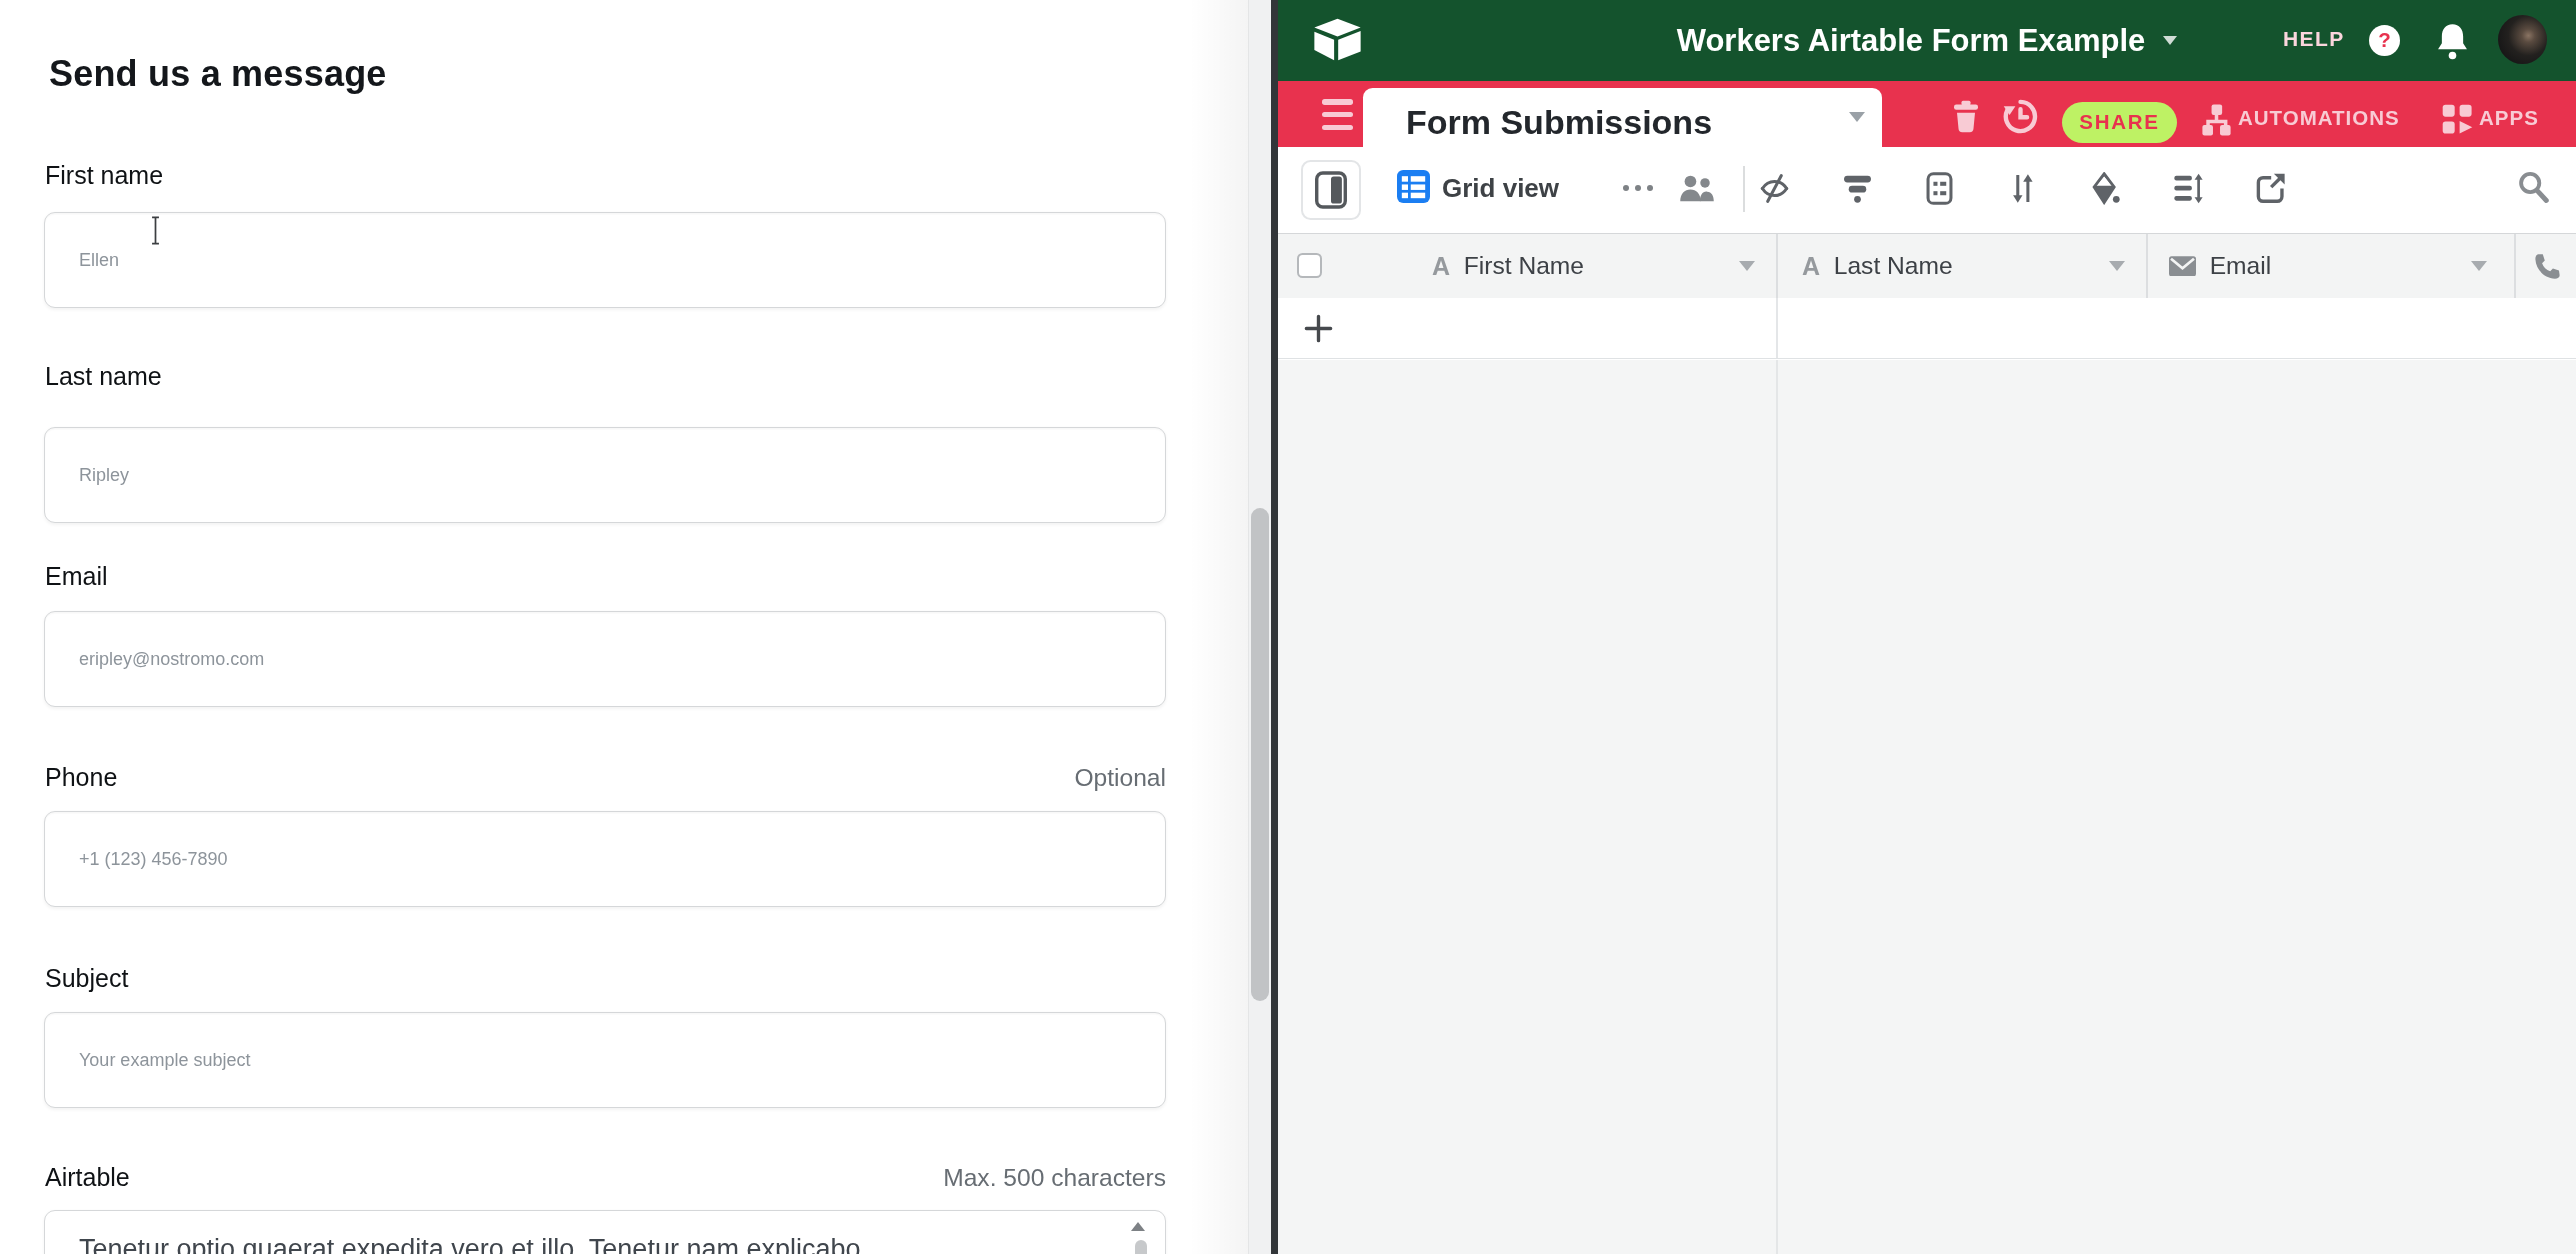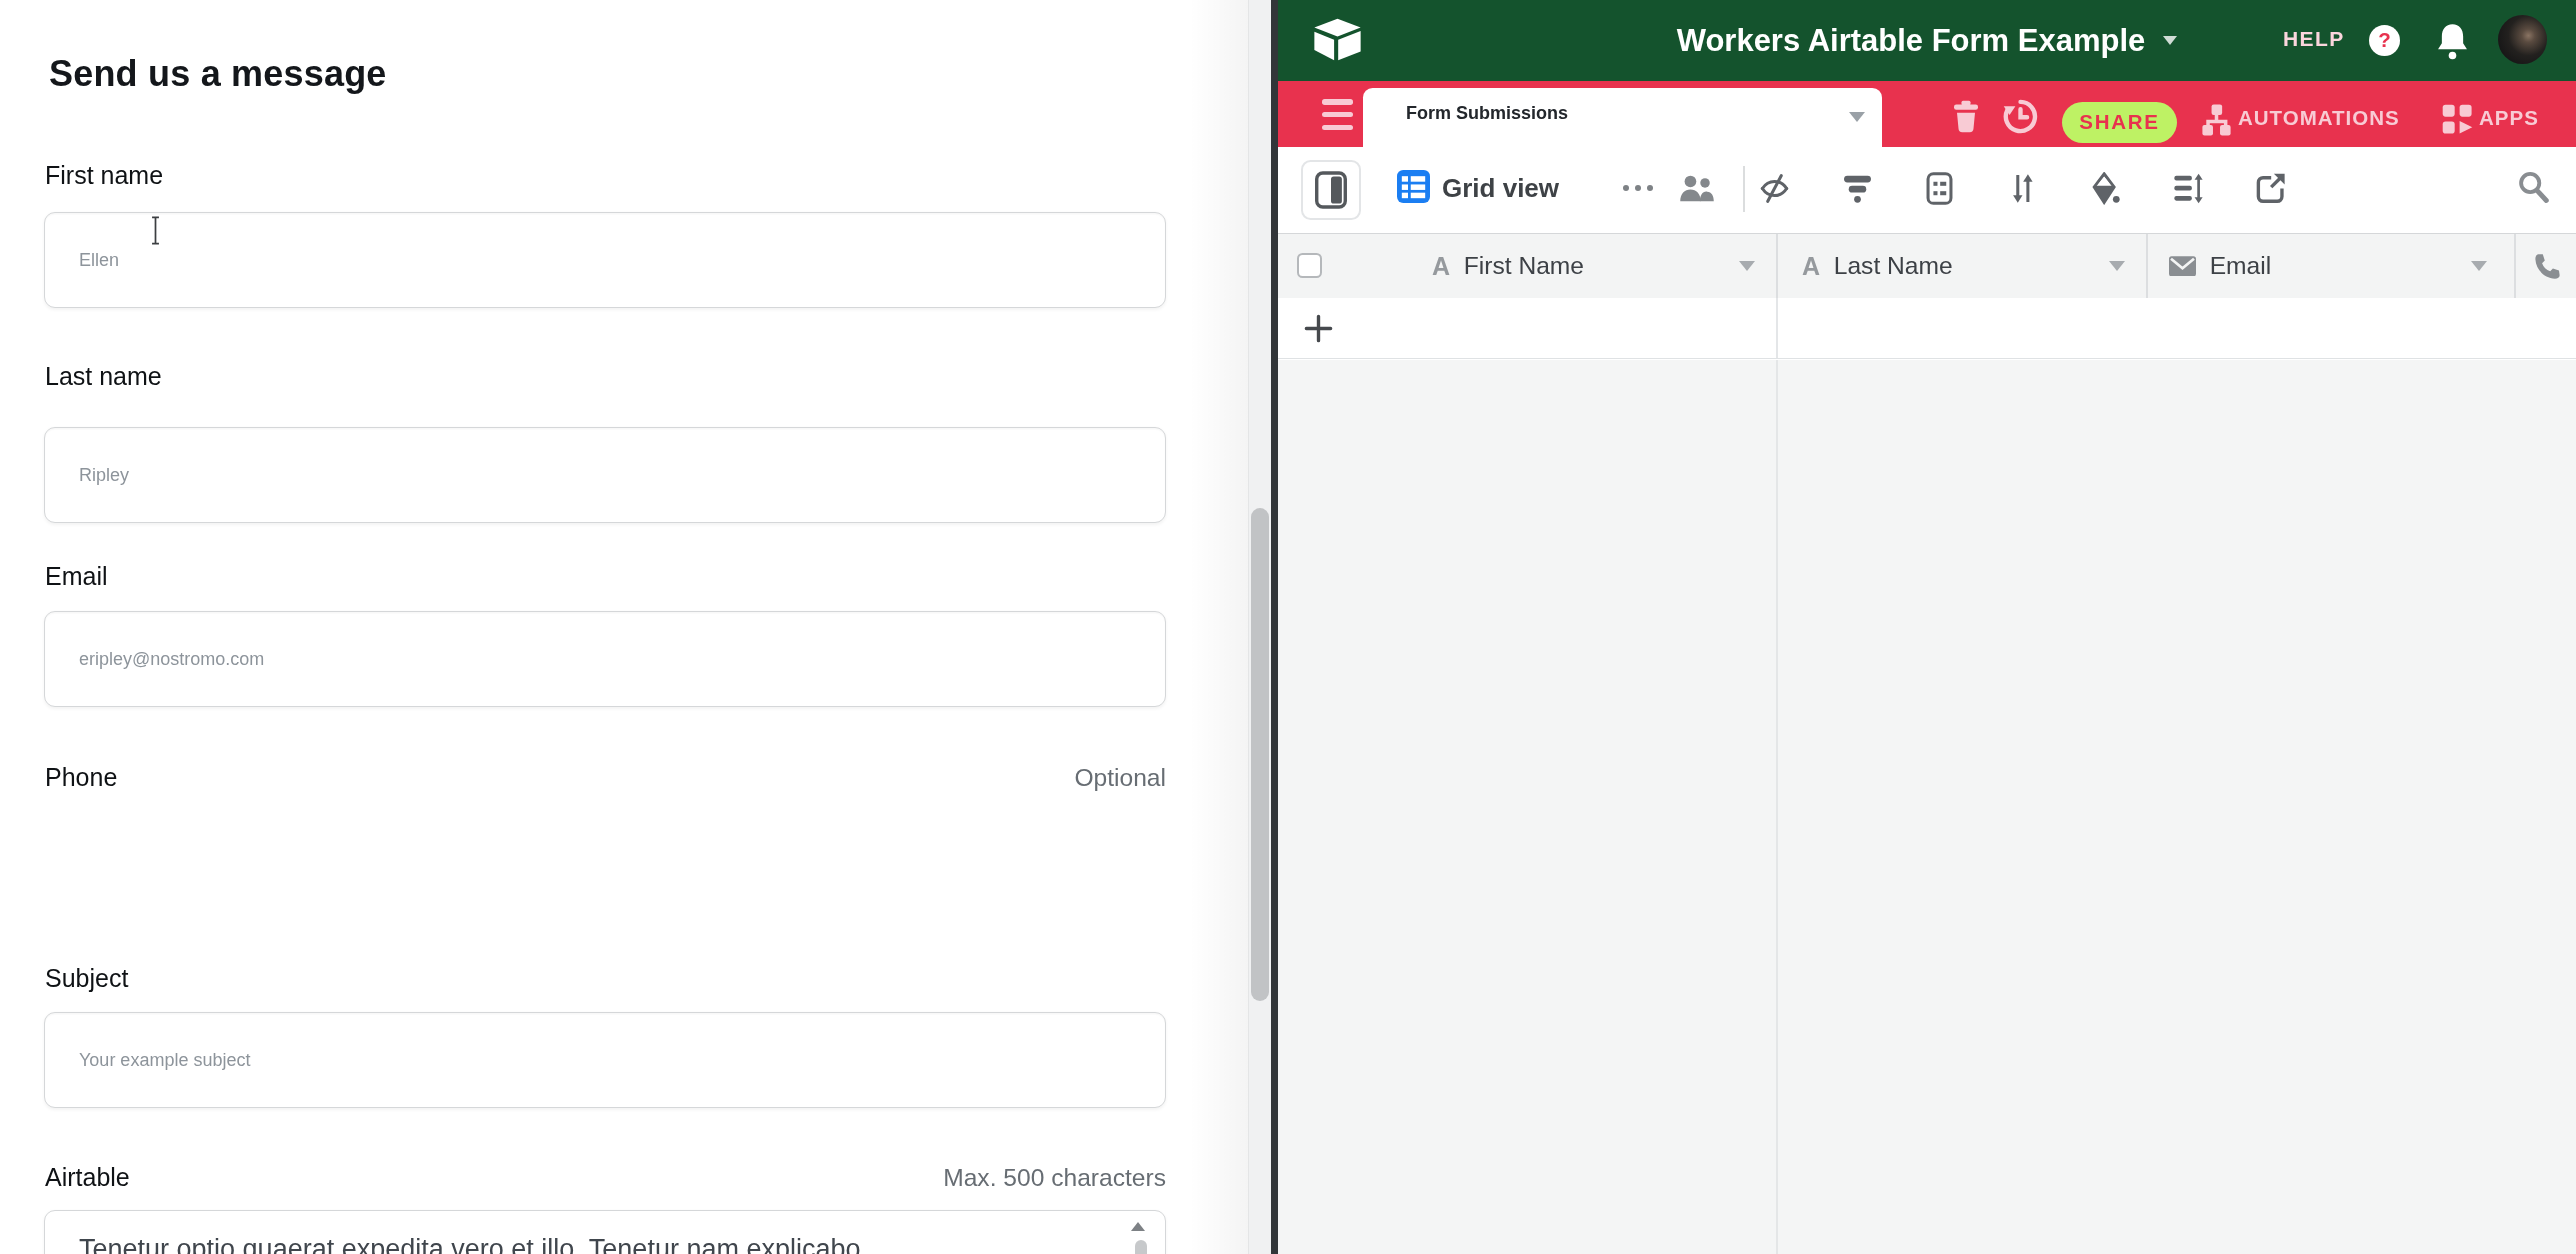--- a/index.html
+++ b/index.html
@@ -54,21 +54,21 @@
   .at-help { position:absolute; left:1005px; top:27px; font-size:21px; font-weight:700; letter-spacing:1.4px; color:#fbd6dd; }
   .q-badge { position:absolute; left:1091px; top:24.6px; width:31px; height:31px; border-radius:50%; background:#fff;
     display:flex; align-items:center; justify-content:center; font-size:20.5px; font-weight:700; }
   .avatar { position:absolute; left:1220px; top:15px; width:49px; height:49px; border-radius:50%;
     background:radial-gradient(circle at 62% 42%, #8a7463 0%, #5a4b40 16%, #23211f 48%, #0d0e10 100%); }
 
   .at-tabbar { position:absolute; left:0; top:81px; right:0; height:67px; }
   .hamburger { position:absolute; left:44px; top:18px; width:31px; height:31px; display:flex; flex-direction:column; justify-content:space-between; }
   .hamburger i { display:block; height:5.5px; border-radius:2.7px; background:#f8cbd4; }
   .at-tab { position:absolute; left:85px; top:6.8px; width:519px; height:60px; background:#fff; border-radius:9.6px 9.6px 0 0; }
-  .at-tab-label { position:absolute; left:43px; top:15px; font-size:18px; font-weight:600; color:#23272c; }
+  .at-tab-label { position:absolute; left:43px; top:15px; font-size:34px; font-weight:600; color:#23272c; }
   .at-tab .caret { position:absolute; left:486px; top:24.6px; }
   .share-pill { position:absolute; left:784px; top:20.5px; width:115px; height:41px; border-radius:20.5px; background:#bef264;
     display:flex; align-items:center; justify-content:center; font-size:20.5px; font-weight:700; letter-spacing:1.7px; }
   .bar2-label { font-size:20.5px; font-weight:700; letter-spacing:1px; color:#f8cbd4; position:absolute; top:24.6px; }
 
   .at-toolbar { position:absolute; left:0; top:147px; right:0; height:85px; background:#fff; }
   .tool-toggle { position:absolute; left:22.5px; top:13px; width:60px; height:60px; background:#fff; border:2px solid #e3e5e7; border-radius:9.6px;
     display:flex; align-items:center; justify-content:center; }
   .gridview-label { position:absolute; left:164px; top:26px; font-size:26px; font-weight:600; color:#3e4246; }
   .dots3 { position:absolute; left:345px; top:38px; display:flex; gap:6.1px; }
@@ -100,20 +100,21 @@
     <input class="f-input" style="top: 212px;" placeholder="Ellen">
 
     <label class="f-label" style="top:362px">Last name</label>
     <input class="f-input" style="top: 427px;" placeholder="Ripley">
 
     <label class="f-label" style="top:562px">Email</label>
     <input class="f-input" style="top: 611px;" placeholder="eripley@nostromo.com">
 
     <label class="f-label" style="top:763px">Phone</label>
     <span class="f-hint" style="top:764px">Optional</span>
+    <input class="f-input" style="top: 811px;" placeholder="+1 (123) 456-7890">
 
     <label class="f-label" style="top:964px">Subject</label>
     <input class="f-input" style="top: 1012px;" placeholder="Your example subject">
 
     <label class="f-label" style="top:1163px">Airtable</label>
     <span class="f-hint" style="top:1164px">Max. 500 characters</span>
 
     <div class="msg-box">
       <div class="msg-text">Tenetur optio quaerat expedita vero et illo. Tenetur nam explicabo</div>
       <div class="msg-scroll-arrow"></div>

